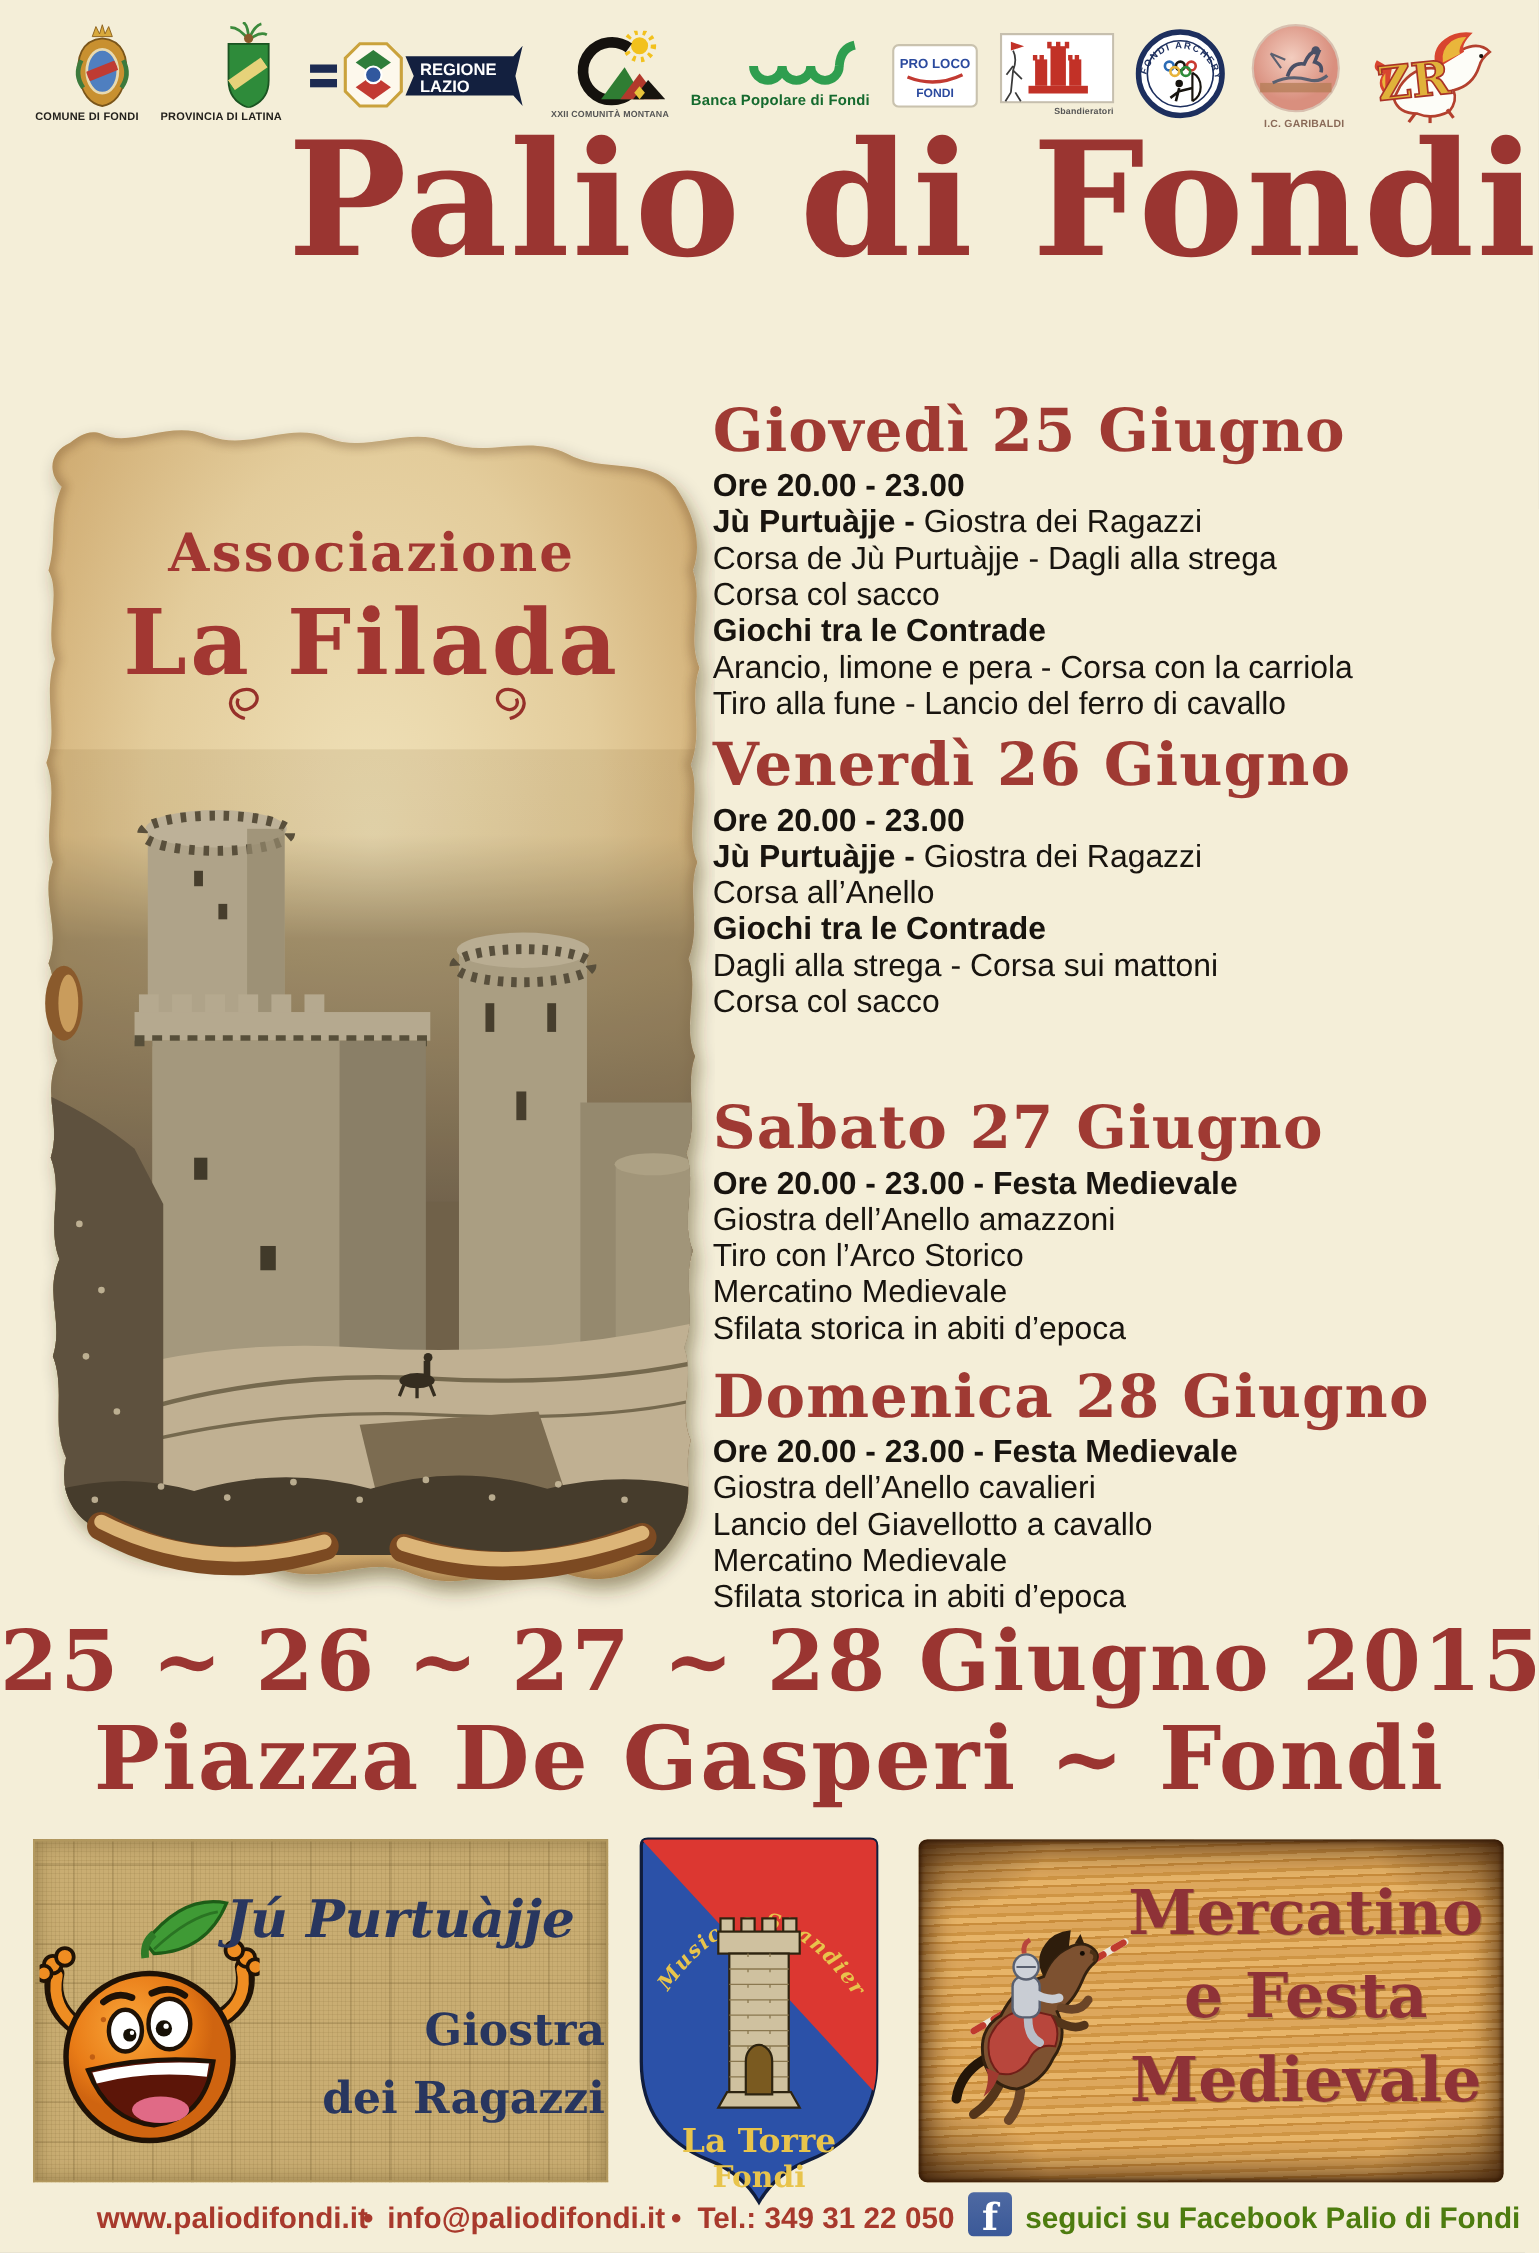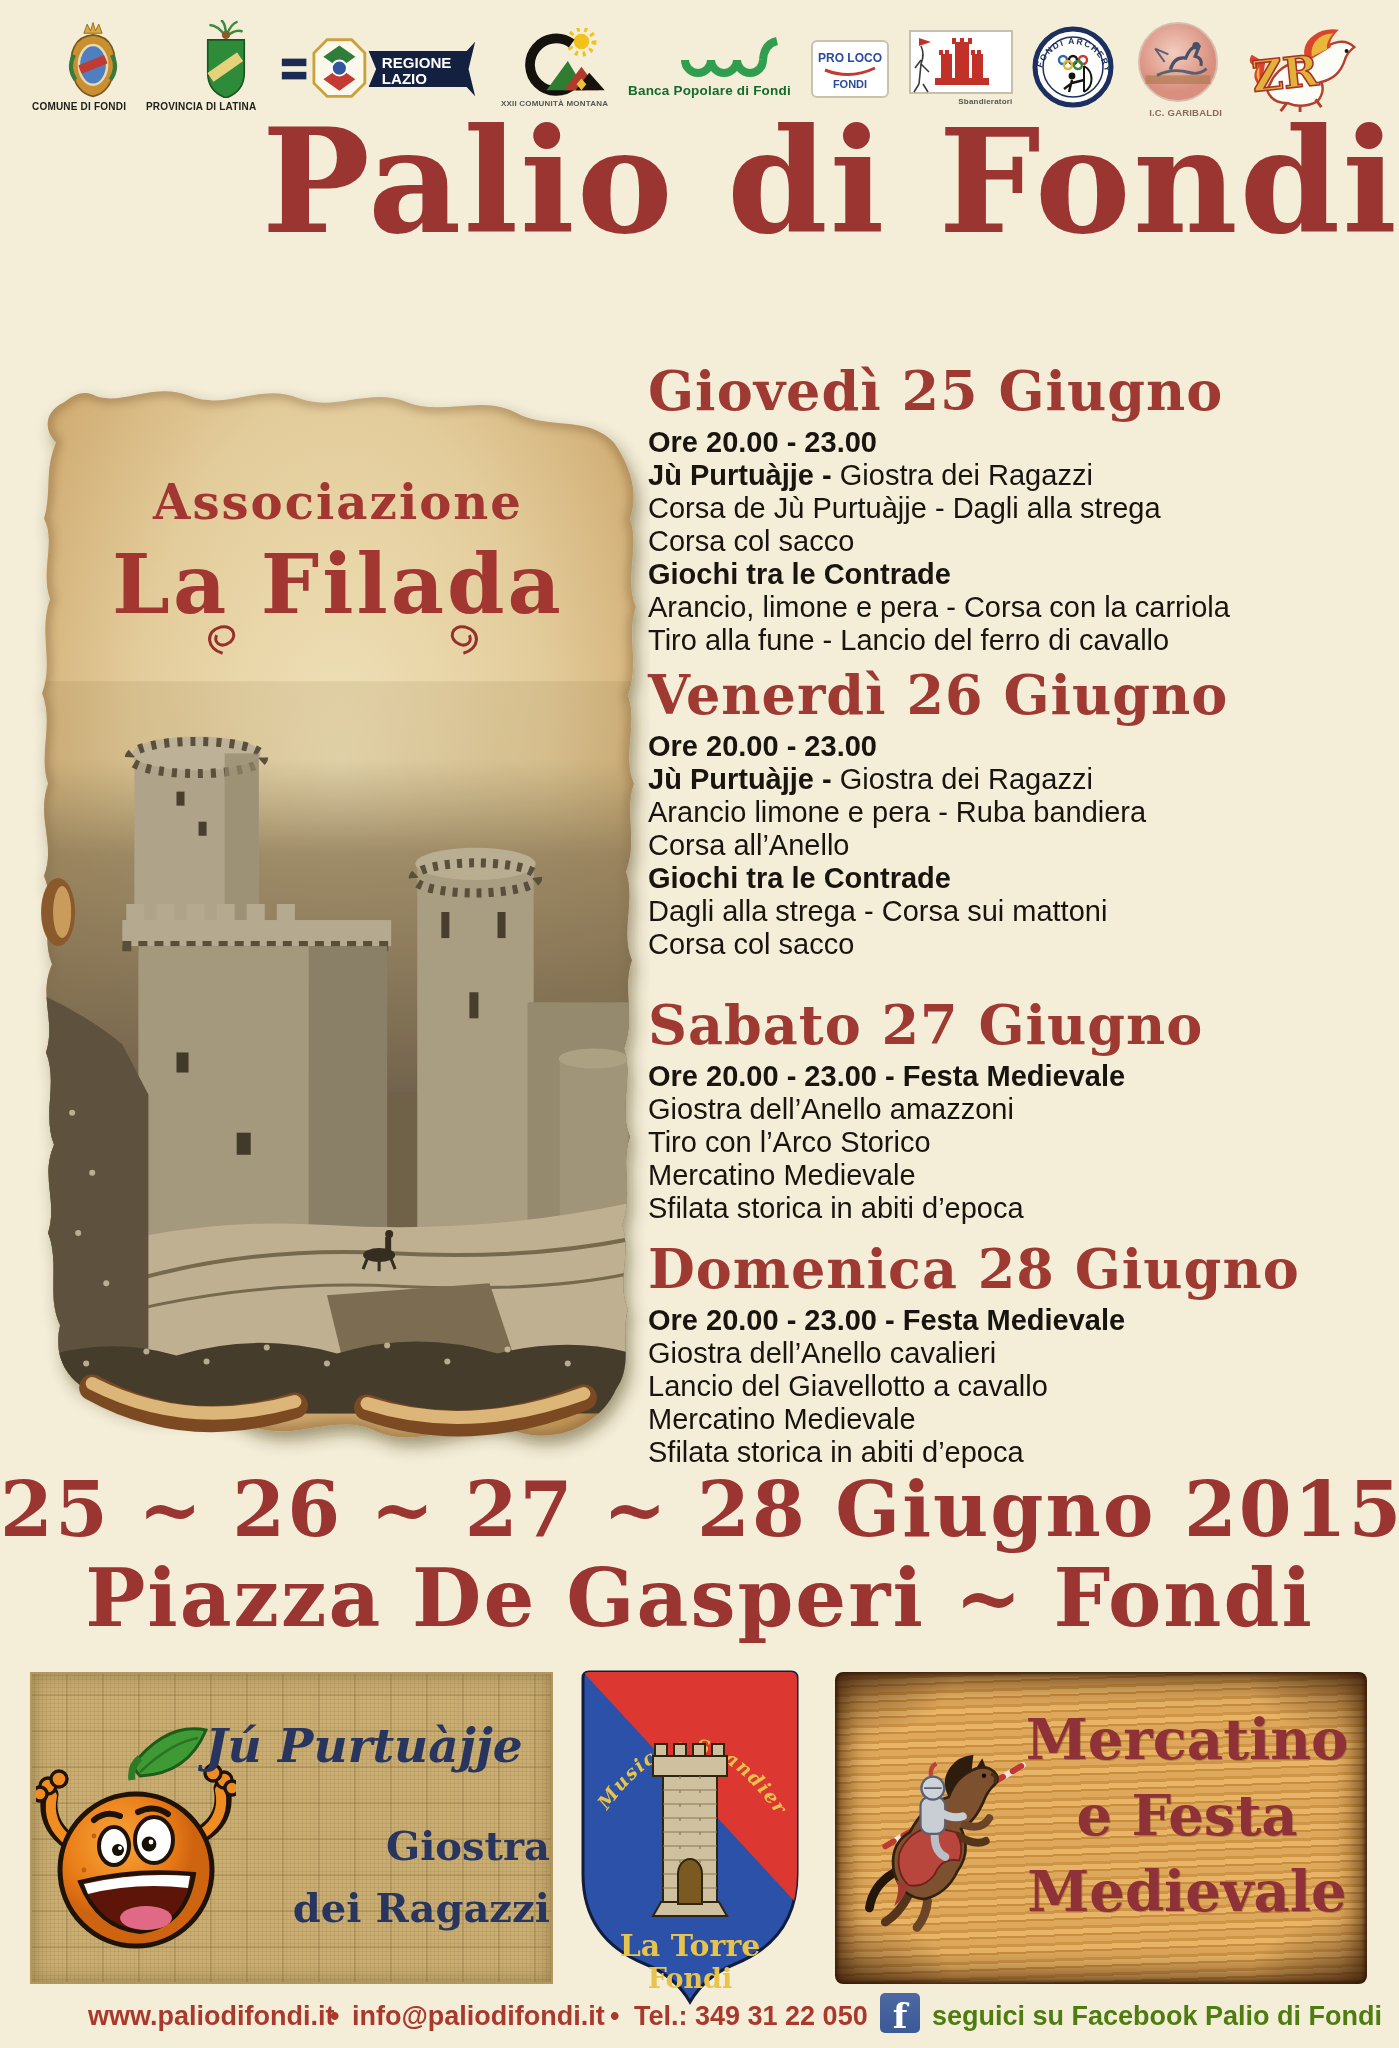--- a/index.html
+++ b/index.html
@@ -392,21 +392,20 @@
     <div class="line"><b></b><span>Corsa col sacco</span></div>
     <div class="line"><b>Giochi tra le Contrade</b><span></span></div>
     <div class="line"><b></b><span>Arancio, limone e pera - Corsa con la carriola</span></div>
     <div class="line"><b></b><span>Tiro alla fune - Lancio del ferro di cavallo</span></div>
   </section>
 
   <section class="day" style="top:666px">
     <h2 class="day-title">Venerdì 26 Giugno</h2>
     <div class="line"><b>Ore 20.00 - 23.00</b><span></span></div>
     <div class="line"><b>Jù Purtuàjje - </b><span>Giostra dei Ragazzi</span></div>
-    <div class="line"><b></b><span>Arancio limone e pera - Ruba bandiera</span></div>
     <div class="line"><b></b><span>Corsa all’Anello</span></div>
     <div class="line"><b>Giochi tra le Contrade</b><span></span></div>
     <div class="line"><b></b><span>Dagli alla strega - Corsa sui mattoni</span></div>
     <div class="line"><b></b><span>Corsa col sacco</span></div>
   </section>
 
   <section class="day" style="top:996px">
     <h2 class="day-title">Sabato 27 Giugno</h2>
     <div class="line"><b>Ore 20.00 - 23.00 - Festa Medievale</b><span></span></div>
     <div class="line"><b></b><span>Giostra dell’Anello amazzoni</span></div>

